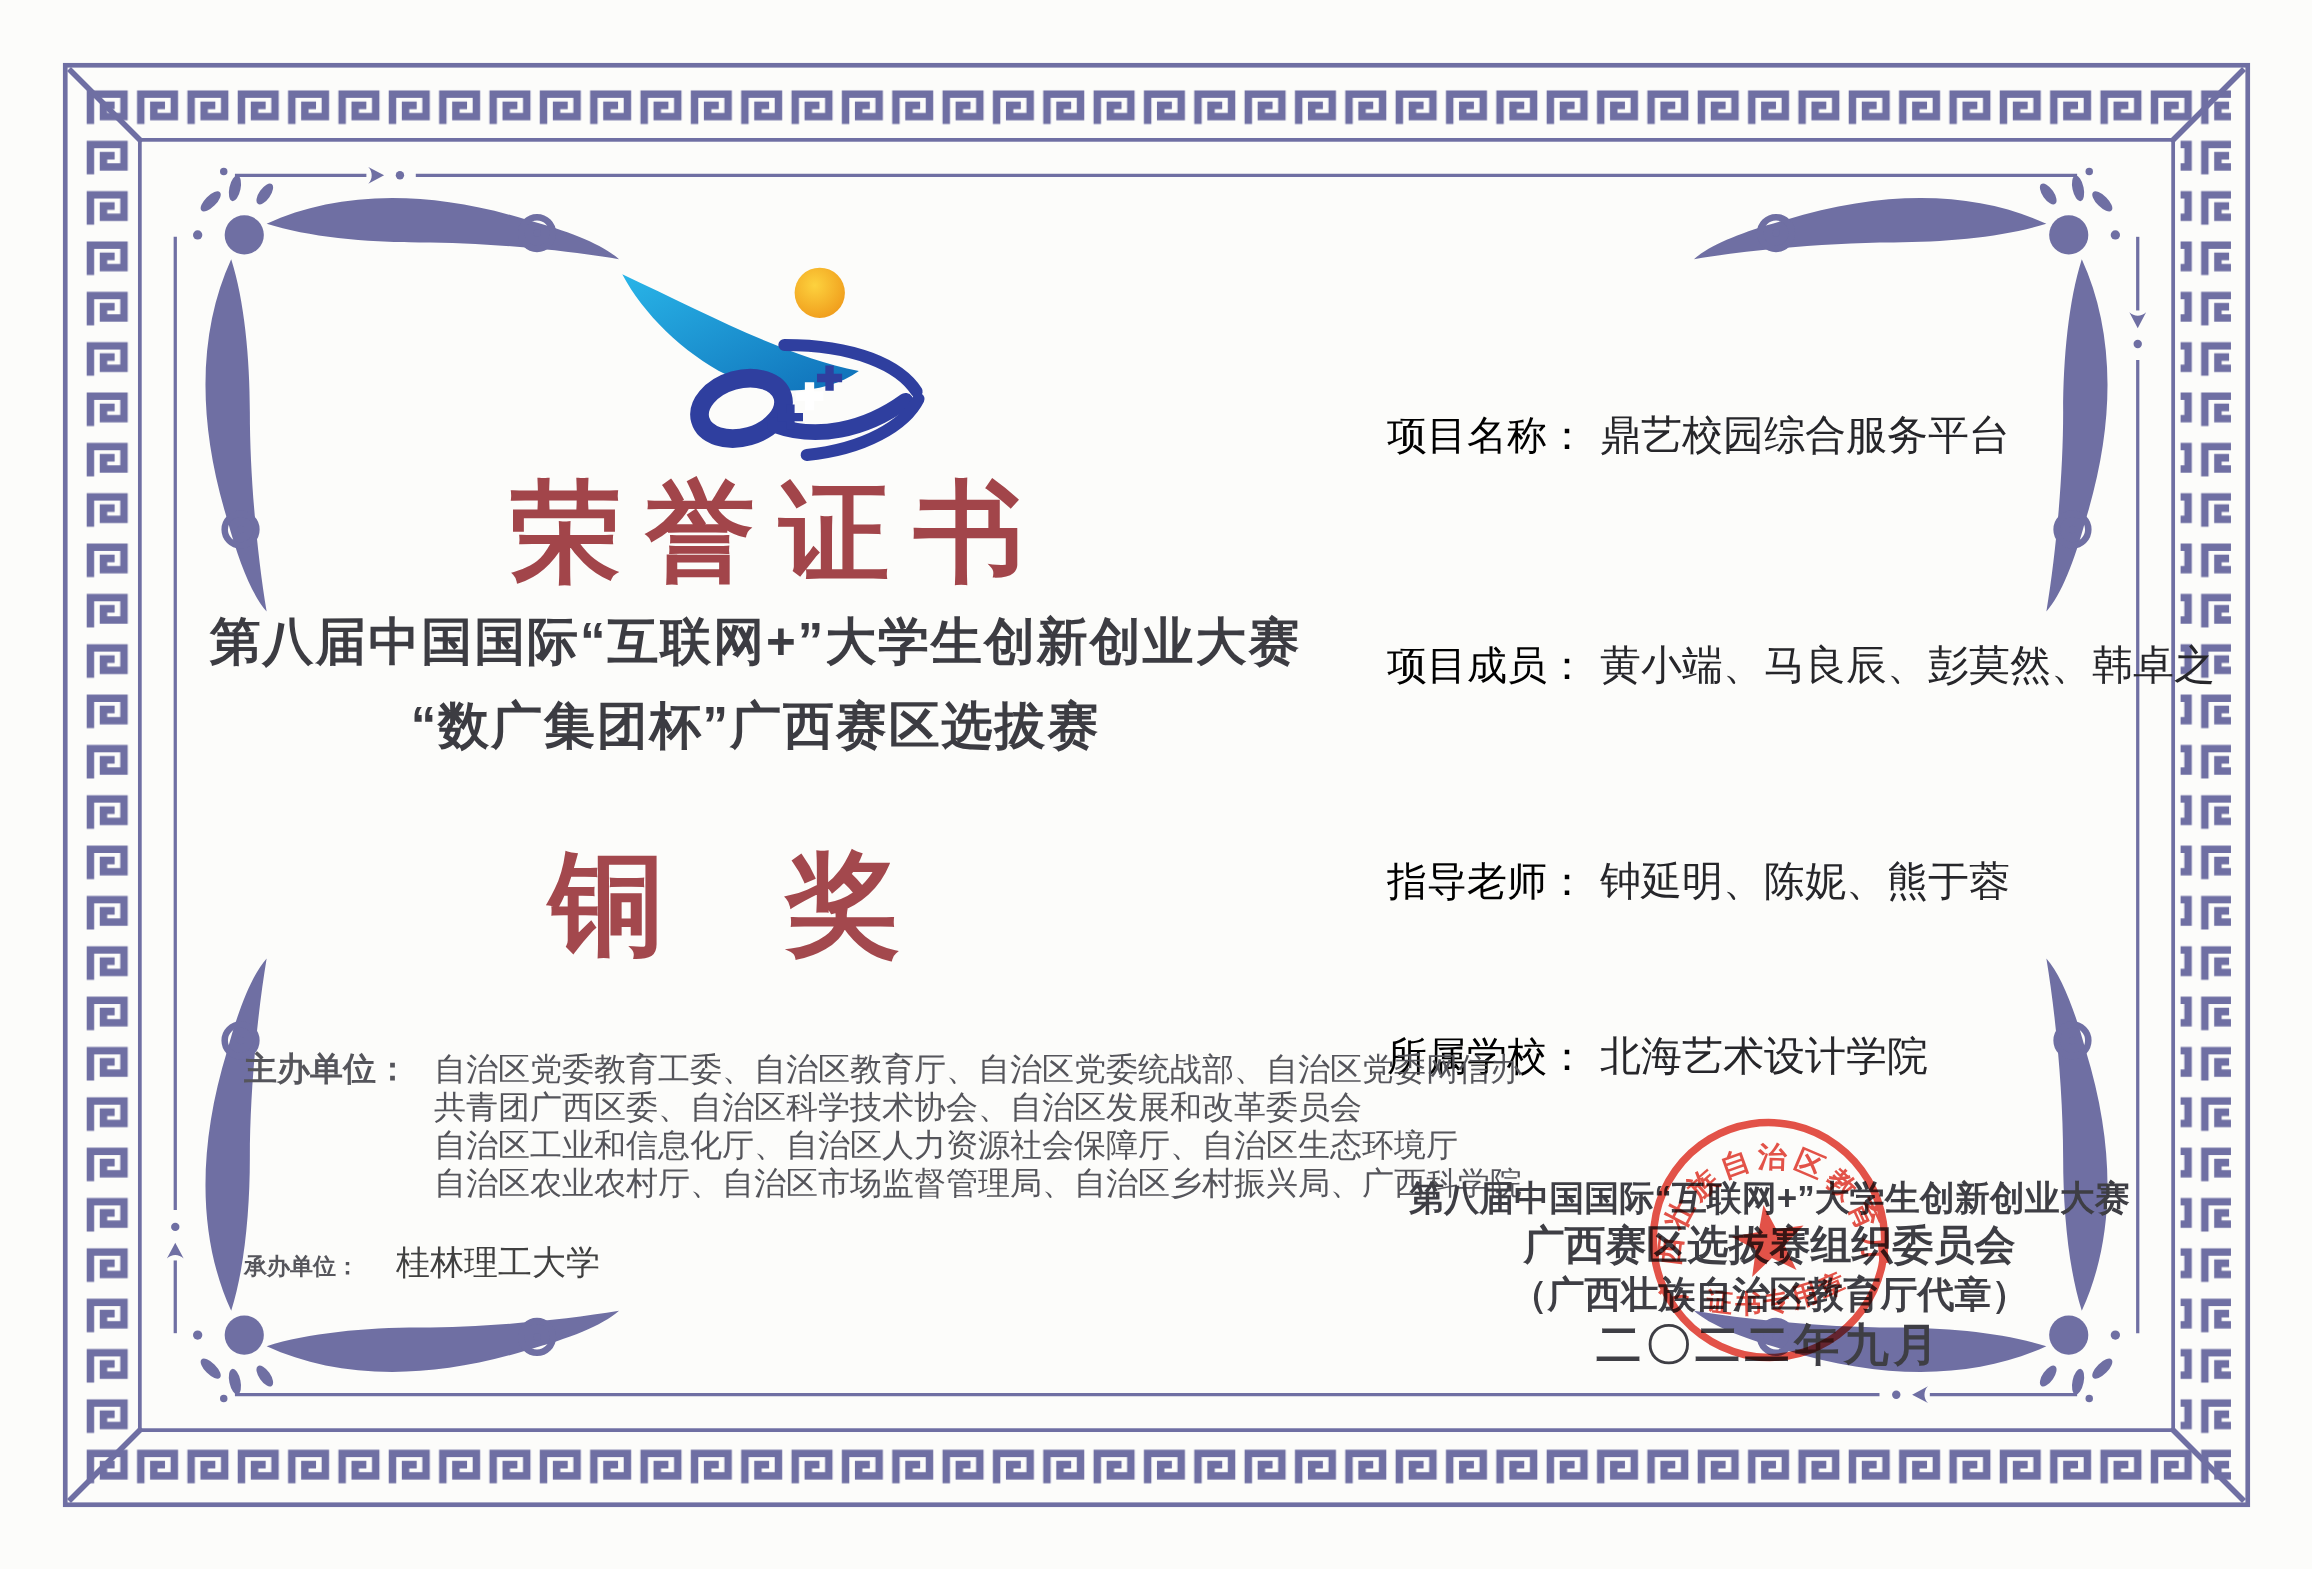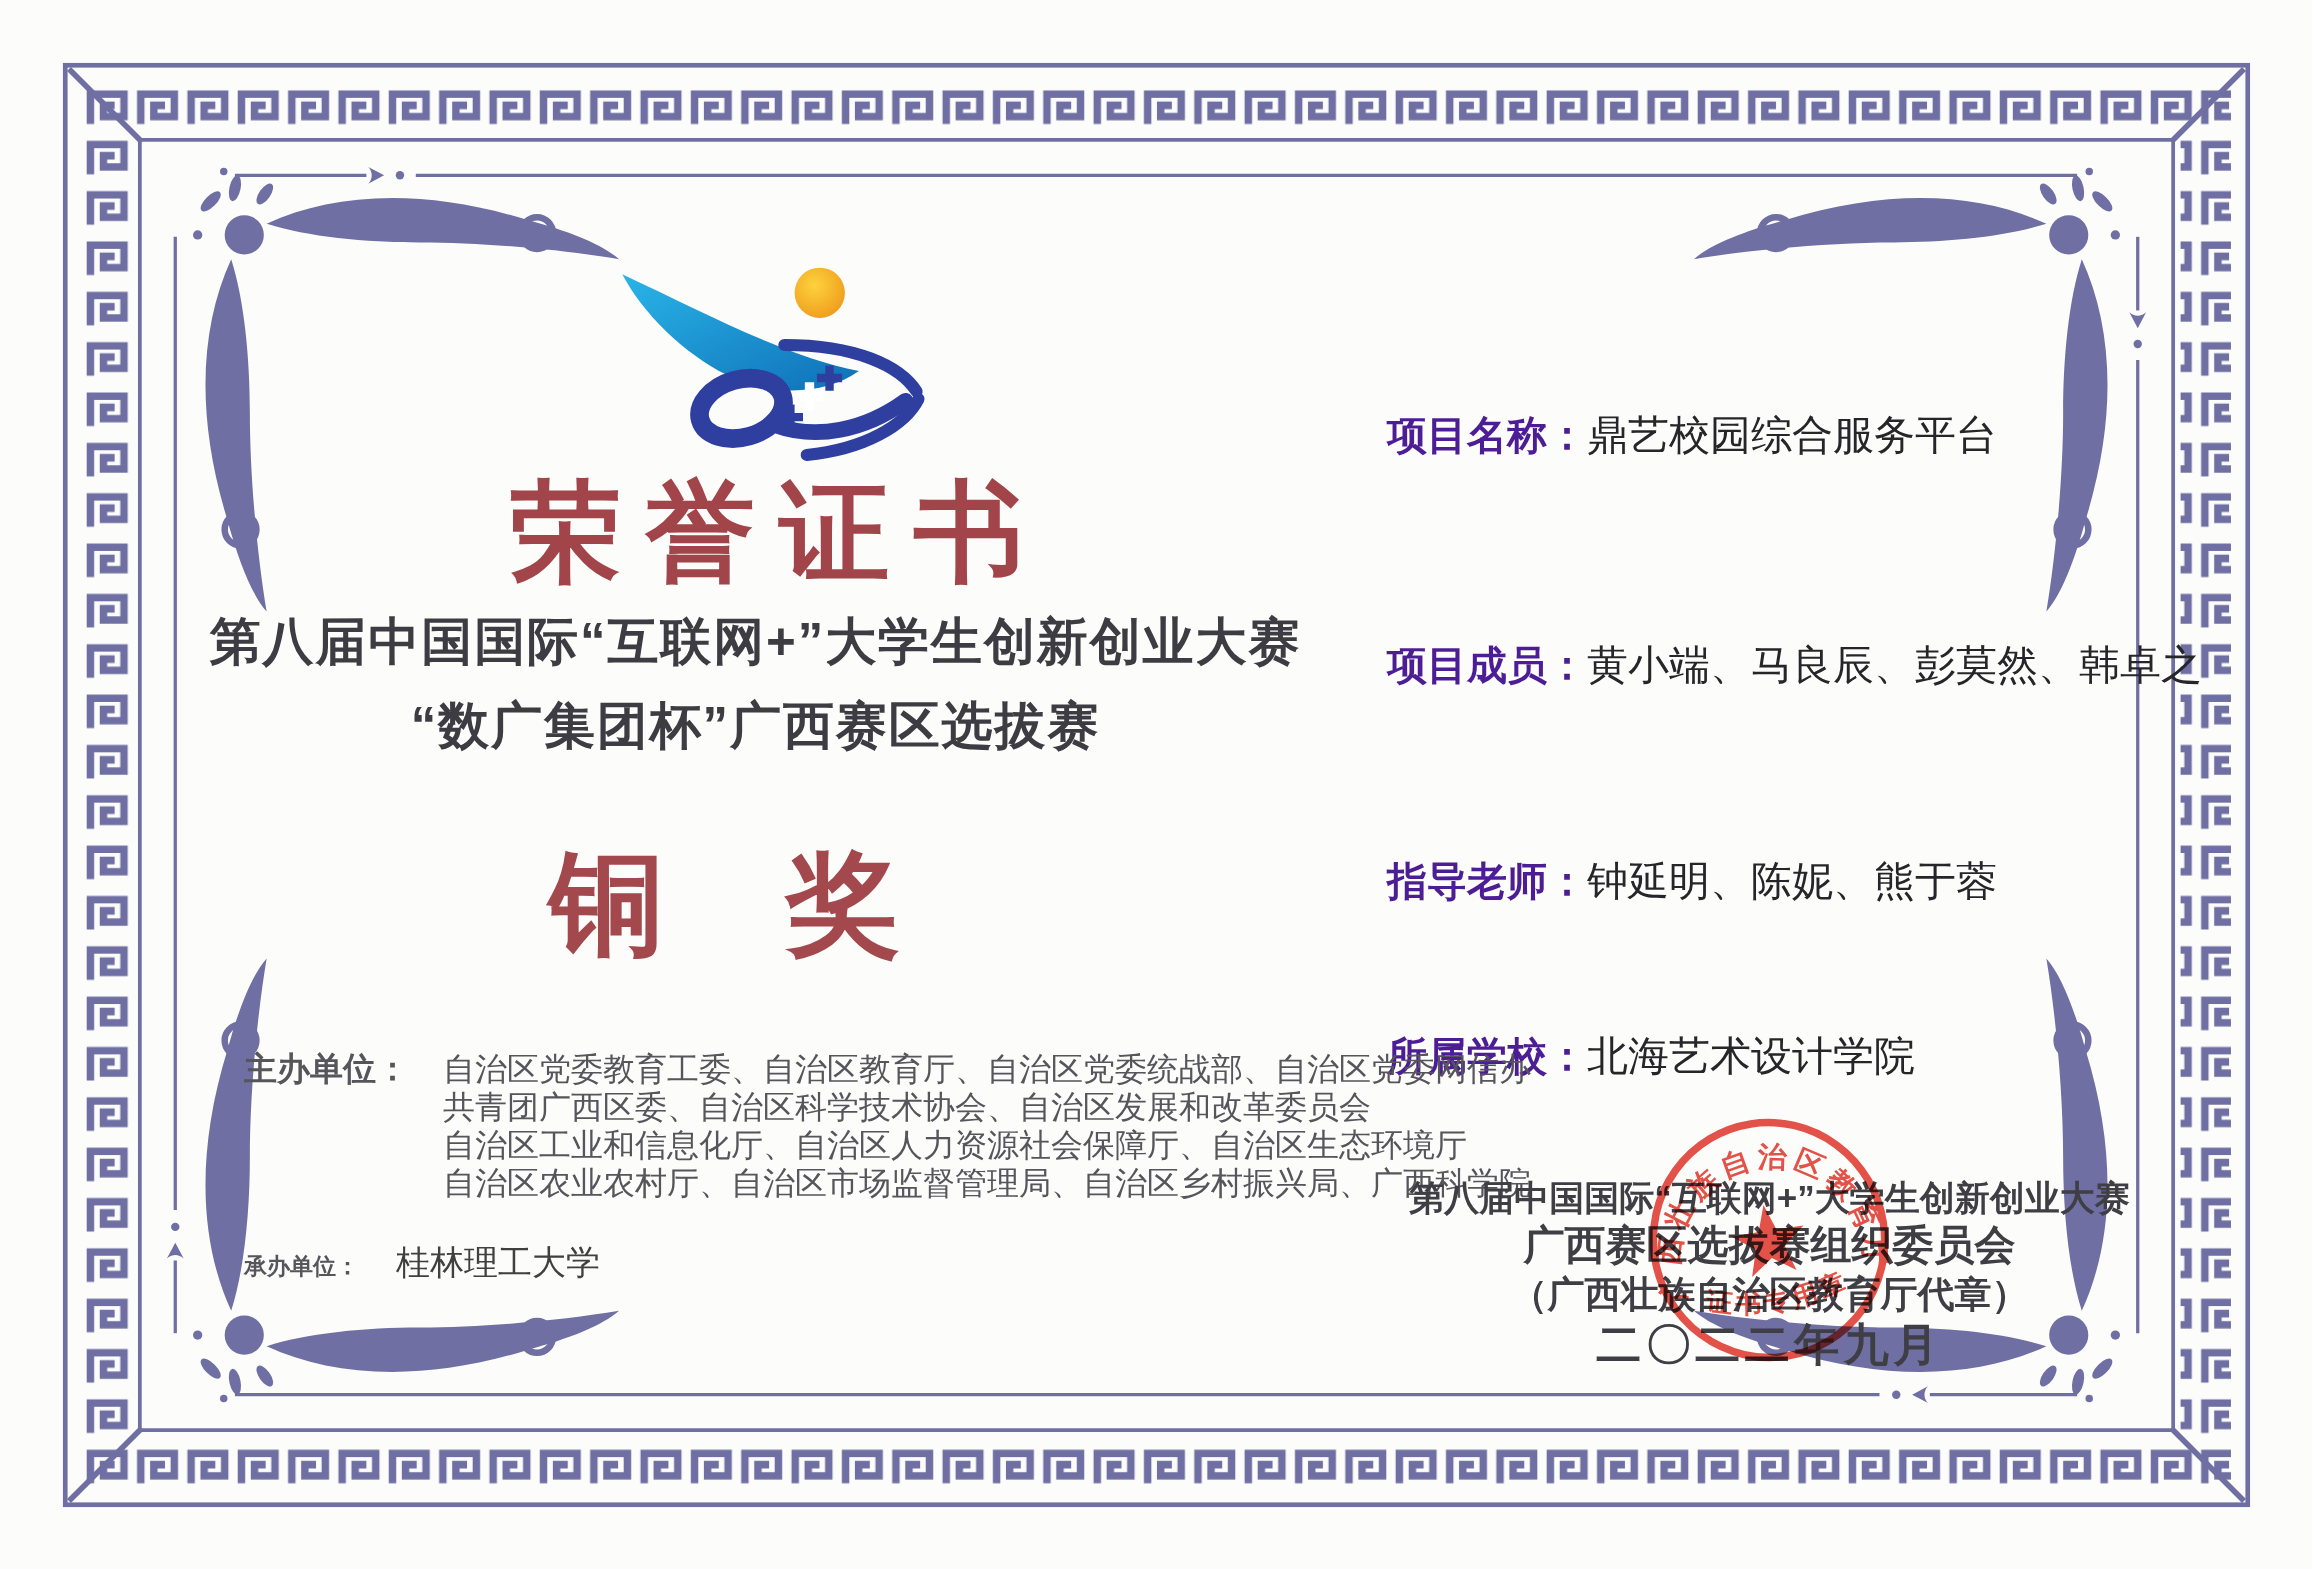--- a/index.html
+++ b/index.html
@@ -21,28 +21,28 @@
     font-weight:bold;font-size:51px;letter-spacing:1.9px;color:#3c3c42;
   }
   .comp-line2{top:692px;}
   .award{
     left:121px;top:828px;width:1212px;text-align:center;
     font-family:"DejaVu Serif","Liberation Serif",serif;
     font-weight:bold;font-size:114px;color:#a3484d;letter-spacing:.04em;
   }
   .hosts{left:244px;top:1050px;display:flex;align-items:flex-start;}
   .hosts .lbl{
-    font-size:33px;font-weight:600;color:#55555b;white-space:nowrap;margin-right:34px;line-height:38px;
+    font-size:33px;font-weight:600;color:#55555b;white-space:nowrap;margin-right:25px;line-height:38px;
   }
   .hosts .lines{font-size:32px;color:#55555b;line-height:38px;white-space:nowrap;}
   .organizer{left:244px;top:1240px;display:flex;align-items:baseline;}
   .organizer .lbl{font-size:23px;font-weight:600;color:#55555b;margin-right:37px;}
   .organizer .val{font-size:34px;color:#404040;font-family:"Liberation Serif","DejaVu Serif",serif;}
   .field{left:1387px;display:flex;align-items:baseline;white-space:nowrap;}
-  .field .lbl{font-size:40px;font-weight:bold;color:#4c1d95;}
+  .field .lbl{font-size:40px;font-weight:normal;color:#000000;margin-right:13px;}
   .field .val{font-size:41px;color:#26262a;font-family:"Liberation Serif","DejaVu Serif",serif;}
   .f0{top:408px;} .f1{top:638px;} .f2{top:854px;} .f3{top:1029px;}
   .issuer{left:1389px;top:1175px;width:761px;text-align:center;color:#3e3e44;font-weight:bold;}
   .issuer .l1{font-size:35px;line-height:46px;}
   .issuer .l2{font-size:41px;line-height:49px;}
   .issuer .l3{font-size:37px;line-height:49px;}
   .issuer .date{font-size:45px;line-height:52px;letter-spacing:.1em;}
   .stamp-wrap{left:1645px;top:1115px;width:248px;height:250px;transform:rotate(-9deg);
     opacity:.88;mix-blend-mode:multiply;}
 </style>

